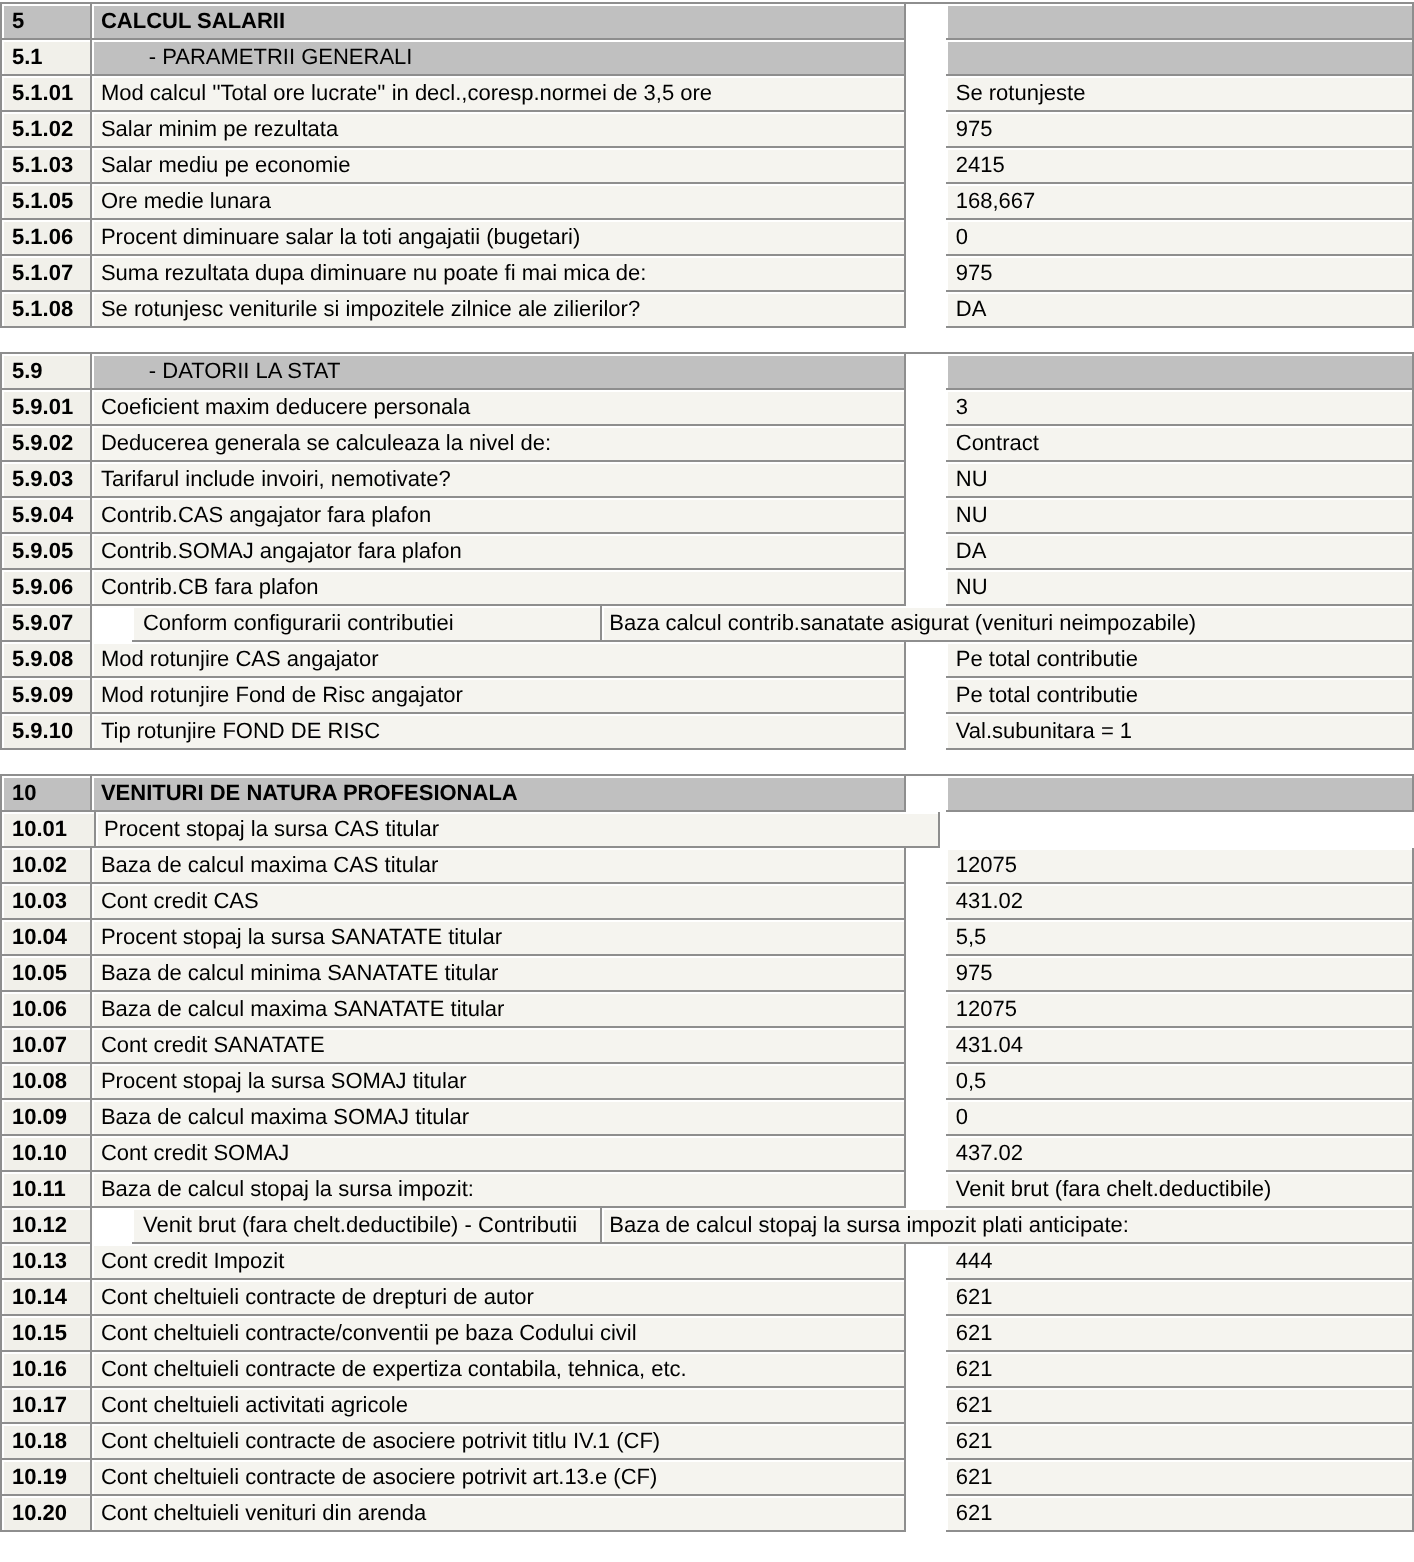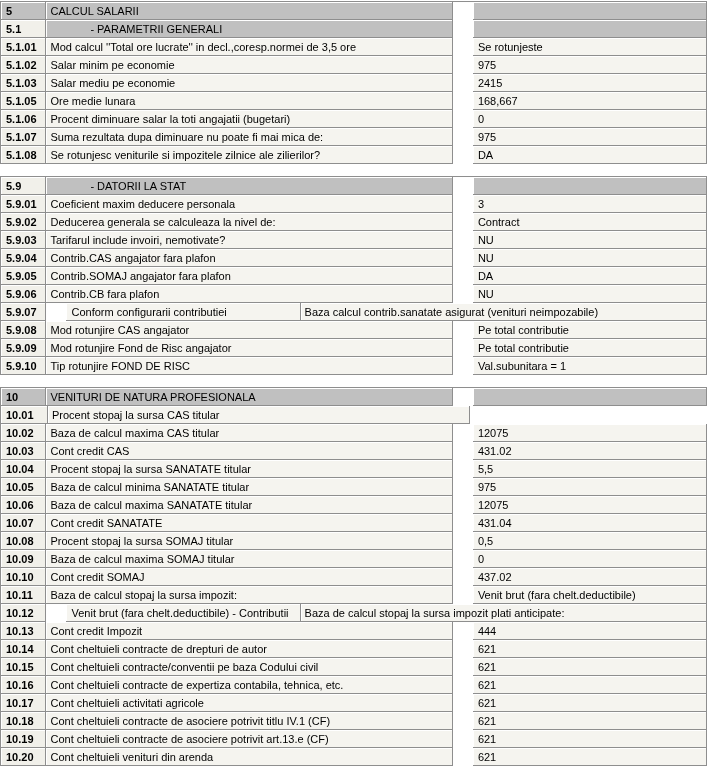--- a/index.html
+++ b/index.html
@@ -55,28 +55,28 @@
     background: var(--row-bg, #f5f4ef);
     box-shadow: inset 1px 1px 0 #ffffff;
     margin-left: 20px;
   }
   .row.header-main .cell.code,
   .row.header-main .cell.label,
   .row.header-main .cell.value {
     background: var(--header-bg, #c0c0c0);
   }
   .row.header-main .cell.label {
-    font-weight: normal;
+    font-weight: bold;
   }
   .row.header-sub .cell.label,
   .row.header-sub .cell.value {
     background: var(--header-bg, #c0c0c0);
   }
   .row.header-sub .cell.label {
-    padding-left: 44px;
+    padding-left: 28px;
     font-weight: normal;
   }
 </style>
 </head>
 <body>
 
 <div class="grid">
     <div class="block">
       <div class="row header-main">
         <div class="cell code">5</div>
@@ -88,21 +88,21 @@
         <div class="cell label">- PARAMETRII GENERALI</div>
         <div class="cell value"></div>
       </div>
       <div class="row data">
         <div class="cell code">5.1.01</div>
         <div class="cell label">Mod calcul ''Total ore lucrate'' in decl.,coresp.normei de 3,5 ore</div>
         <div class="cell value">Se rotunjeste</div>
       </div>
       <div class="row data">
         <div class="cell code">5.1.02</div>
-        <div class="cell label">Salar minim pe economie</div>
+        <div class="cell label">Salar minim pe rezultata</div>
         <div class="cell value">975</div>
       </div>
       <div class="row data">
         <div class="cell code">5.1.03</div>
         <div class="cell label">Salar mediu pe economie</div>
         <div class="cell value">2415</div>
       </div>
       <div class="row data">
         <div class="cell code">5.1.05</div>
         <div class="cell label">Ore medie lunara</div>

